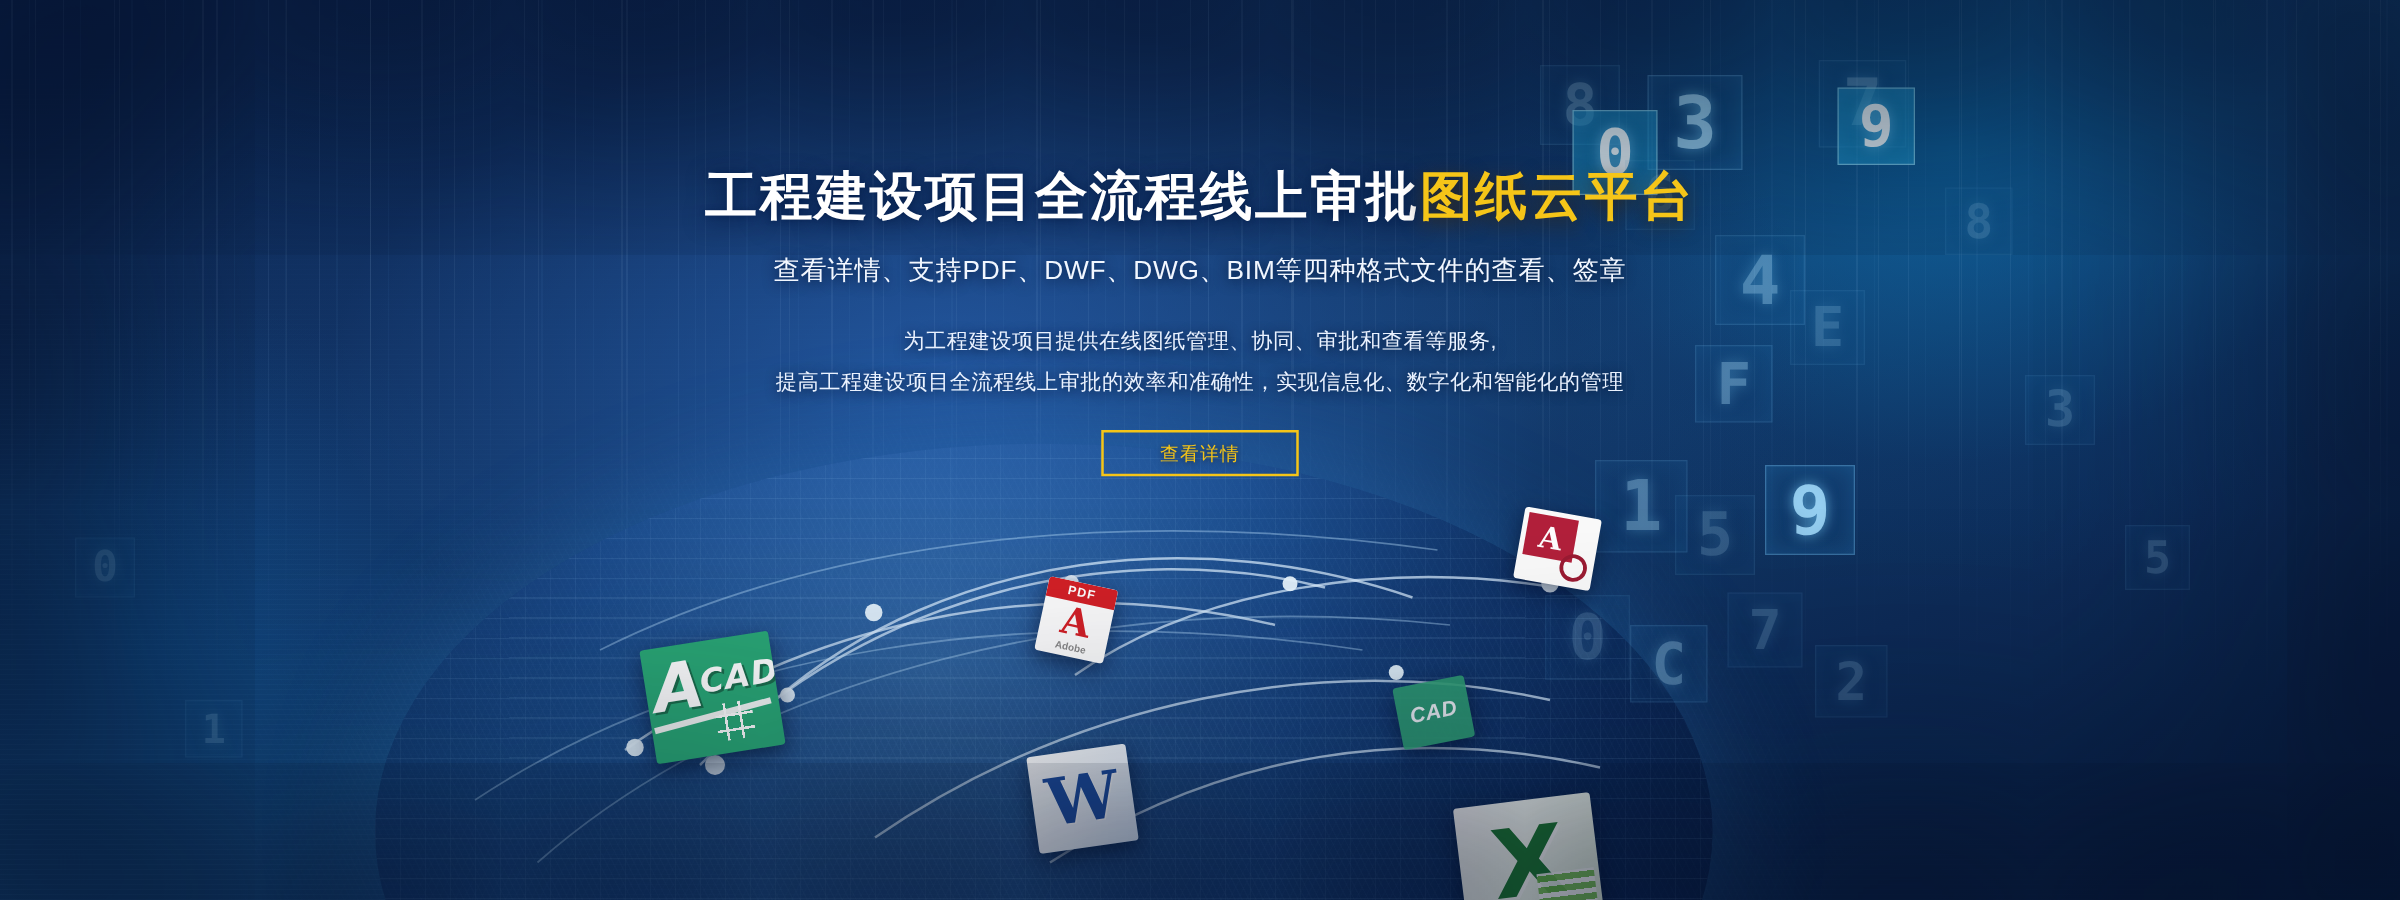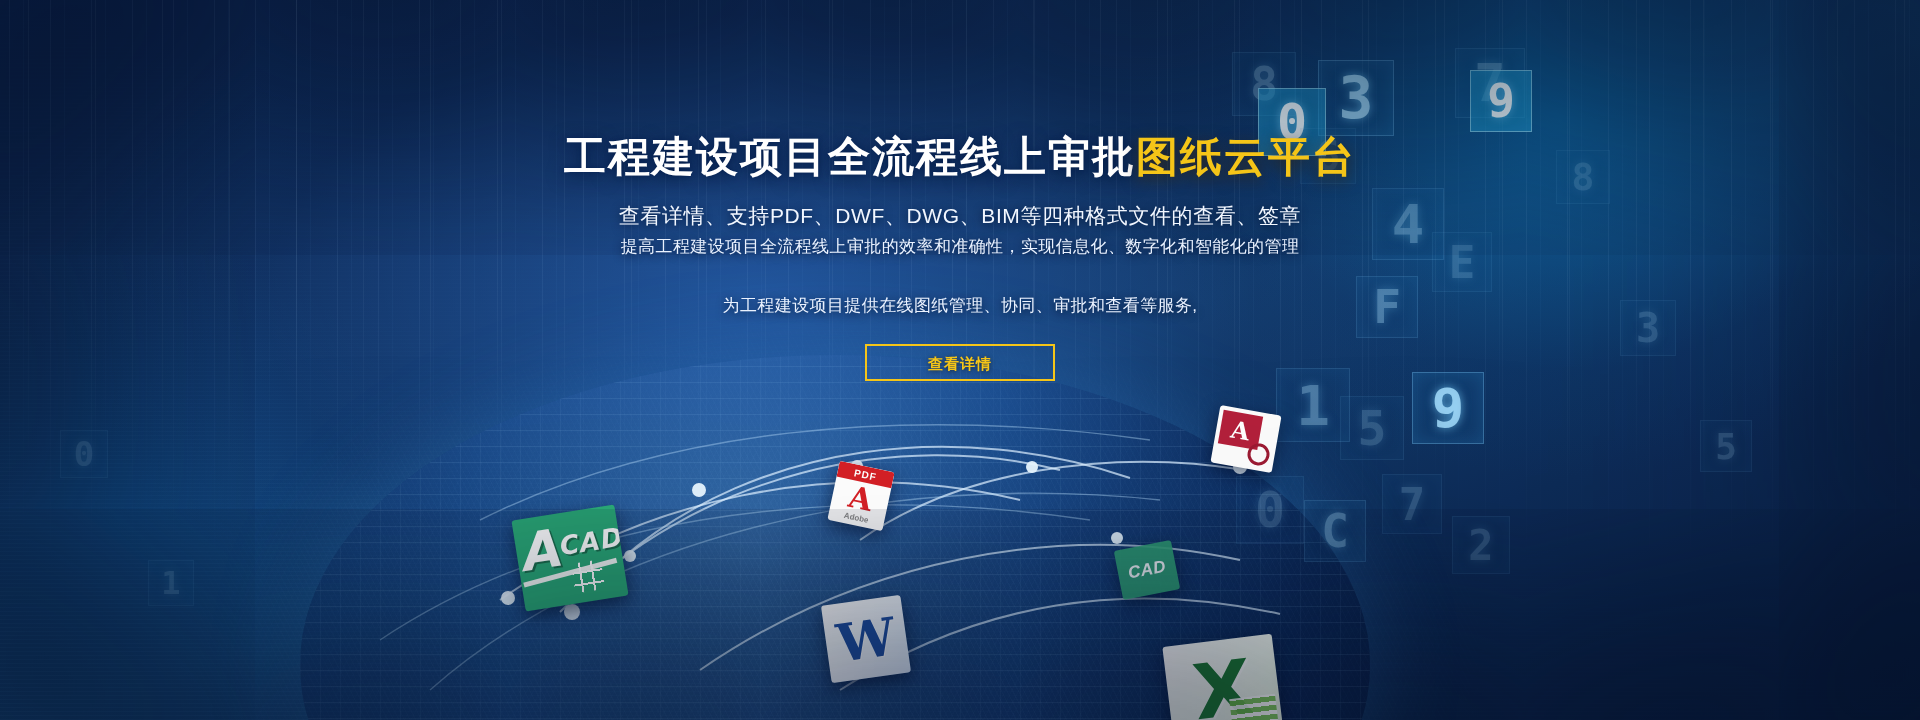--- a/index.html
+++ b/index.html
@@ -134,30 +134,29 @@
     letter-spacing:.4px;
     color:#eaf2ff;
     text-shadow:0 2px 9px rgba(0,18,50,.9);
     white-space:nowrap;
   }
 
   .cta-wrap{padding-top:22px;}
   .cta{
     display:inline-block;
     box-sizing:border-box;
-    width:190px;height:37px;line-height:33px;
+    width:158px;height:37px;line-height:33px;
     border:2px solid #f5c518;
     background:transparent;
     color:#f5c518;
     font-size:15px;
     letter-spacing:1px;
     text-align:center;
     cursor:pointer;
     text-shadow:0 1px 5px rgba(30,20,0,.6);
-    font-weight:bold;
   }
 
   
   .icons{position:absolute;inset:0;}
   .fileicon{position:absolute;}
   .fileicon .sheet{
     position:relative;width:100%;height:100%;
     border-radius:3px;
     box-shadow:0 6px 18px rgba(0,10,35,.55);
     display:flex;align-items:center;justify-content:center;
@@ -327,21 +326,21 @@
 
   </div>
 
   <div class="layer vignette"></div>
 
   <div class="content">
     <h1 class="headline"><span>工程建设项目全流程线上审批</span><span class="hl">图纸云平台</span></h1>
 
     <p class="subline">查看详情、支持PDF、DWF、DWG、BIM等四种格式文件的查看、签章</p>
 
+    <p class="desc">为工程建设项目提供在线图纸管理、协同、审批和查看等服务,</p>
     <p class="desc" style="padding-top:0">提高工程建设项目全流程线上审批的效率和准确性，实现信息化、数字化和智能化的管理</p>
-    <p class="desc">为工程建设项目提供在线图纸管理、协同、审批和查看等服务,</p>
 
     <div class="cta-wrap">
       <button class="cta">查看详情</button>
     </div>
   </div>
 
 </div>
 
 </body></html>

